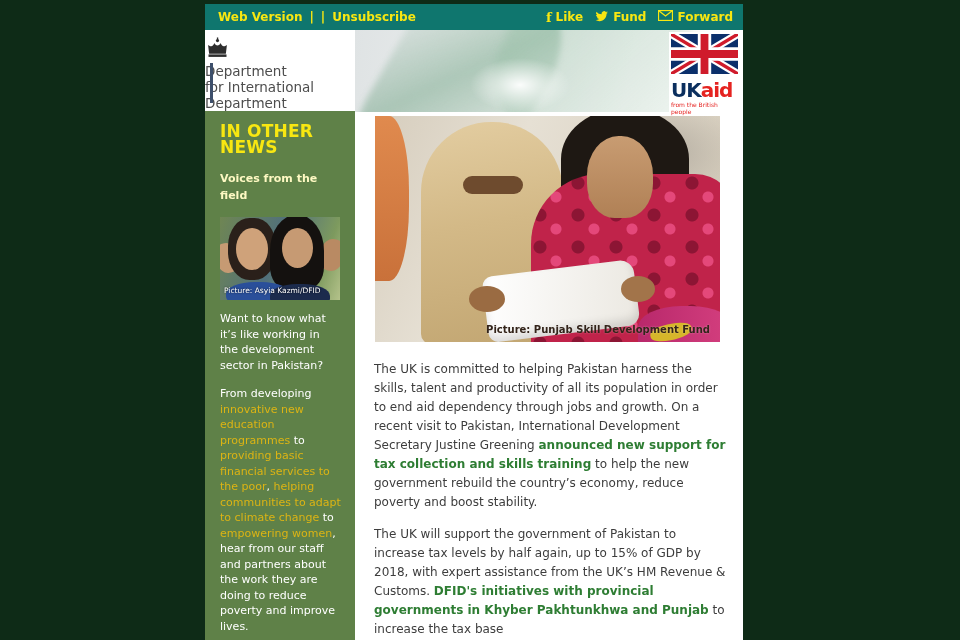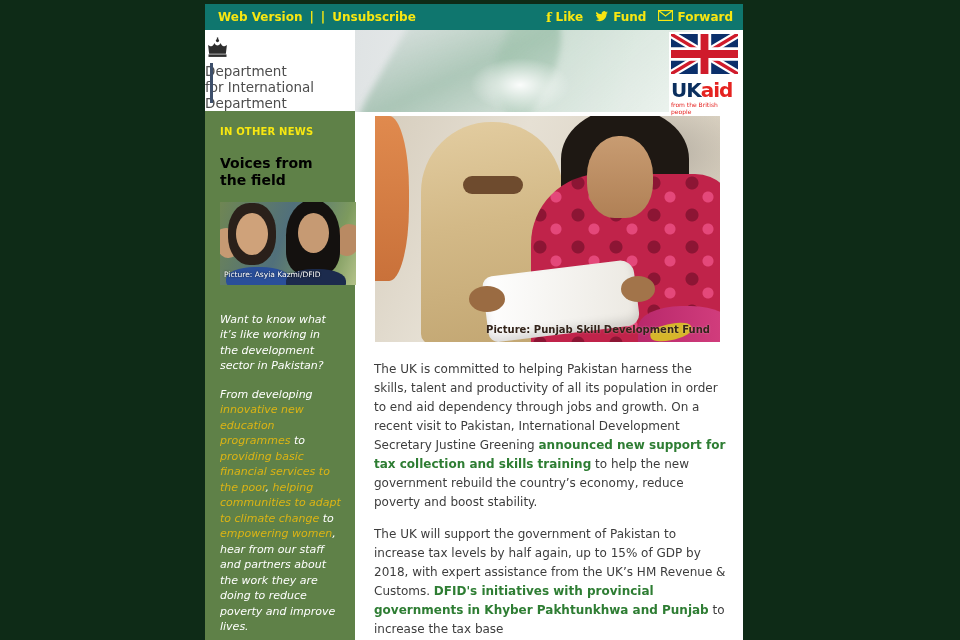--- a/index.html
+++ b/index.html
@@ -34,35 +34,35 @@
   .logo-box { height:100px; background:#ffffff; position:relative; padding:7px 6px 0 0; }
   .logo-rule { position:absolute; left:5px; top:33px; bottom:8px; width:3px; background:#3d4f6b; }
   .crest { display:block; margin-left:1px; }
   .logo-text { margin-top:5px; font-size:13.5px; line-height:16px; color:#4d4d4d; }
 
   
   .sidebar {
     flex:1; background:#5f8148; padding:13px 14px 0 15px;
     color:#ffffff; font-size:11px; line-height:15.5px;
   }
-  .side-label { color:#f8e711; font-weight:bold; font-size:10px; letter-spacing:.2px; margin-bottom:15px; }
-  .side-heading { color:#000000; font-weight:bold; font-size:14px; line-height:17px; margin-bottom:13px; }
-  .side-photo { width:136px; height:83px; position:relative; overflow:hidden; margin-bottom:27px;
+  .side-label { color:#f8e711; font-weight:bold; font-size:17px; letter-spacing:.2px; margin-bottom:15px; }
+  .side-heading { color:#fef9c3; font-weight:bold; font-size:11px; line-height:17px; margin-bottom:13px; }
+  .side-photo { width:120px; height:83px; position:relative; overflow:hidden; margin-bottom:11px;
     background:linear-gradient(110deg,#6f8653 0%,#51707b 45%,#7d9a5e 80%,#b4c28a 100%); }
   .sp-hand-left  { position:absolute; left:-4px; top:26px; width:22px; height:30px; background:#c69a73; border-radius:45%; transform:rotate(-15deg); }
   .sp-hand-right { position:absolute; right:-4px; top:22px; width:24px; height:32px; background:#b98a63; border-radius:45%; transform:rotate(15deg); }
   .sp-girl1-hair { position:absolute; left:8px; top:1px; width:48px; height:62px; background:#2a201a; border-radius:45%; }
   .sp-girl1-face { position:absolute; left:16px; top:11px; width:32px; height:42px; background:#cfa27a; border-radius:50%; }
   .sp-girl2-hijab{ position:absolute; right:16px; top:-2px; width:54px; height:74px; background:#14110f; border-radius:48% 48% 30% 30%; }
   .sp-girl2-face { position:absolute; right:27px; top:11px; width:31px; height:40px; background:#c69a73; border-radius:50%; }
   .sp-cloth-blue { position:absolute; left:6px; bottom:-8px; width:64px; height:26px; background:#2a4f9a; border-radius:45%; }
   .sp-cloth-dark { position:absolute; right:10px; bottom:-10px; width:60px; height:26px; background:#1c2b4d; border-radius:45%; }
   .sp-caption { position:absolute; left:4px; bottom:2px; color:#ffffff; font-size:7.5px; text-shadow:0 0 2px rgba(0,0,0,.8); }
 
-  .side-para { margin-bottom:13px;font-style:italic; }
+  .side-para { margin-bottom:13px; }
   .side-link { color:#dcb414; cursor:pointer; }
   .side-cta { color:#efa31a; font-weight:bold; font-size:11.5px; line-height:16px; margin-bottom:14px; cursor:pointer; }
 
   
   .header-visual { height:100px; position:relative; background:#ffffff; }
   .flag-art { position:absolute; left:0; top:0; width:100%; height:82px; overflow:hidden;
     background:linear-gradient(100deg,#dfe3e4 0%,#edf0ef 40%,#f9faf9 70%,#ffffff 100%); }
   .flag-ribbon1 { position:absolute; left:28px; top:-60px; width:150px; height:240px;
     background:linear-gradient(125deg,rgba(140,180,155,0) 10%,rgba(133,175,150,.6) 45%,rgba(170,200,180,.25) 75%);
     transform:rotate(30deg); filter:blur(3px); border-radius:30%; }

